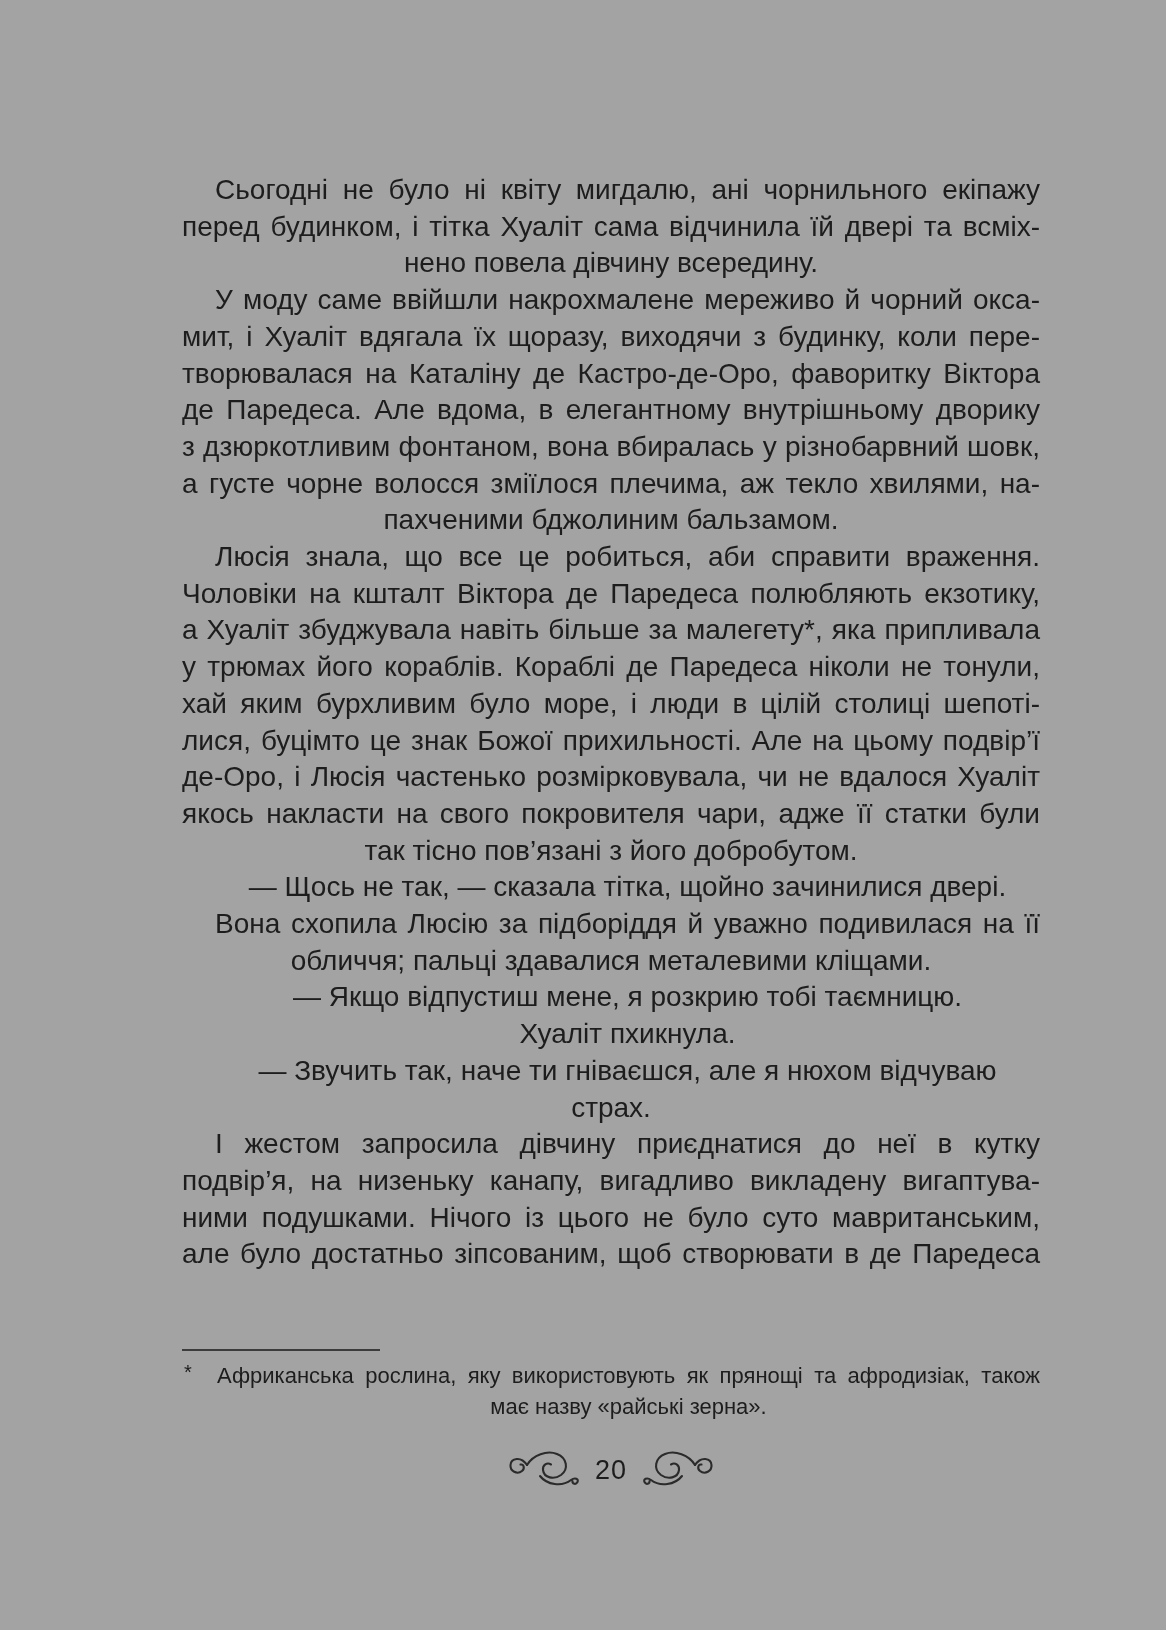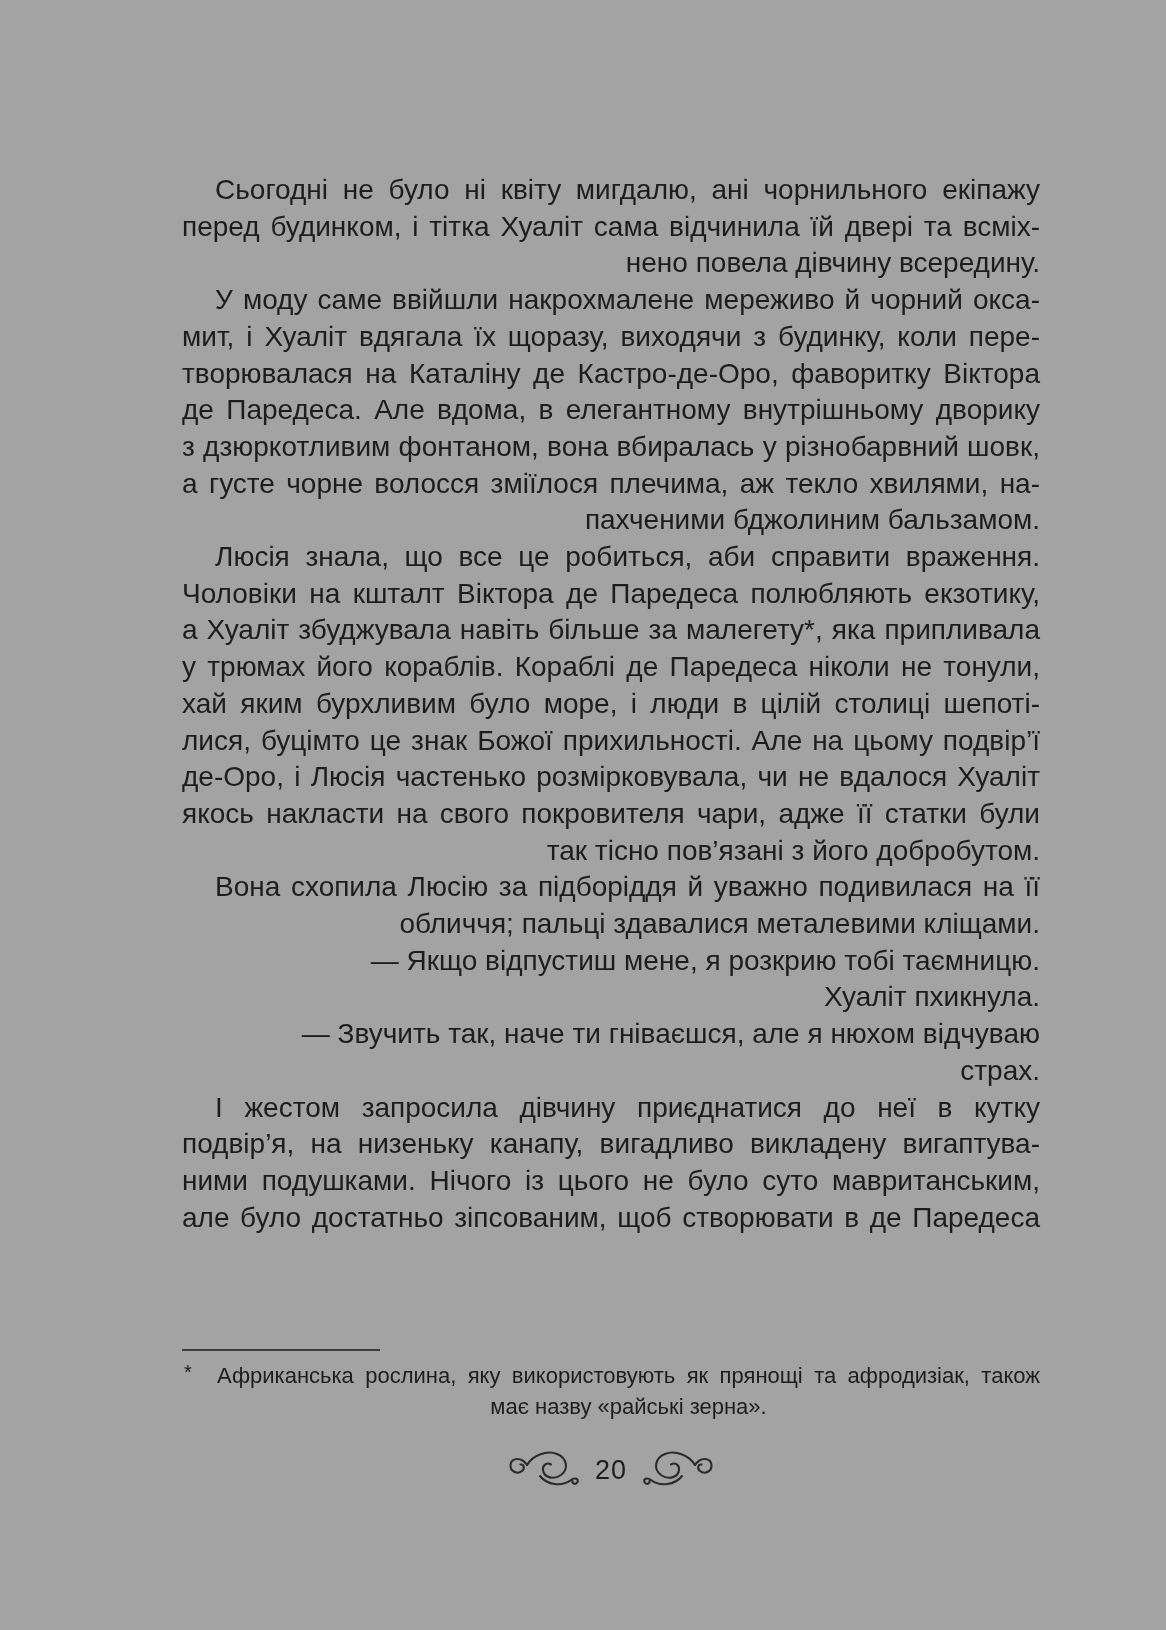--- a/index.html
+++ b/index.html
@@ -19,21 +19,21 @@
   .text-block {
     position: absolute;
     left: 182px;
     top: 172px;
     width: 858px;
     font-size: 28px;
     line-height: 36.7px;
   }
   .paragraph { margin: 0; padding: 0; }
   .line {
-    text-align: right;
+    text-align: center;
     min-height: 36.7px;
   }
   .line.j {
     text-align: justify;
     text-align-last: justify;
   }
   .line.ind {
     text-indent: 33px;
   }
   .footnote-rule {
@@ -123,20 +123,23 @@
       <div class="line j">Чоловіки на кшталт Віктора де Паредеса полюбляють екзотику,</div>
       <div class="line j">а Хуаліт збуджувала навіть більше за малегету*, яка припливала</div>
       <div class="line j">у трюмах його кораблів. Кораблі де Паредеса ніколи не тонули,</div>
       <div class="line j">хай яким бурхливим було море, і люди в цілій столиці шепоті-</div>
       <div class="line j">лися, буцімто це знак Божої прихильності. Але на цьому подвір’ї</div>
       <div class="line j">де-Оро, і Люсія частенько розмірковувала, чи не вдалося Хуаліт</div>
       <div class="line j">якось накласти на свого покровителя чари, адже її статки були</div>
       <div class="line">так тісно пов’язані з його добробутом.</div>
     </div>
 
+    <div class="paragraph">
+      <div class="line ind">— Щось не так, — сказала тітка, щойно зачинилися двері.</div>
+    </div>
 
     <div class="paragraph">
       <div class="line ind j">Вона схопила Люсію за підборіддя й уважно подивилася на її</div>
       <div class="line">обличчя; пальці здавалися металевими кліщами.</div>
     </div>
 
     <div class="paragraph">
       <div class="line ind">— Якщо відпустиш мене, я розкрию тобі таємницю.</div>
     </div>
 

